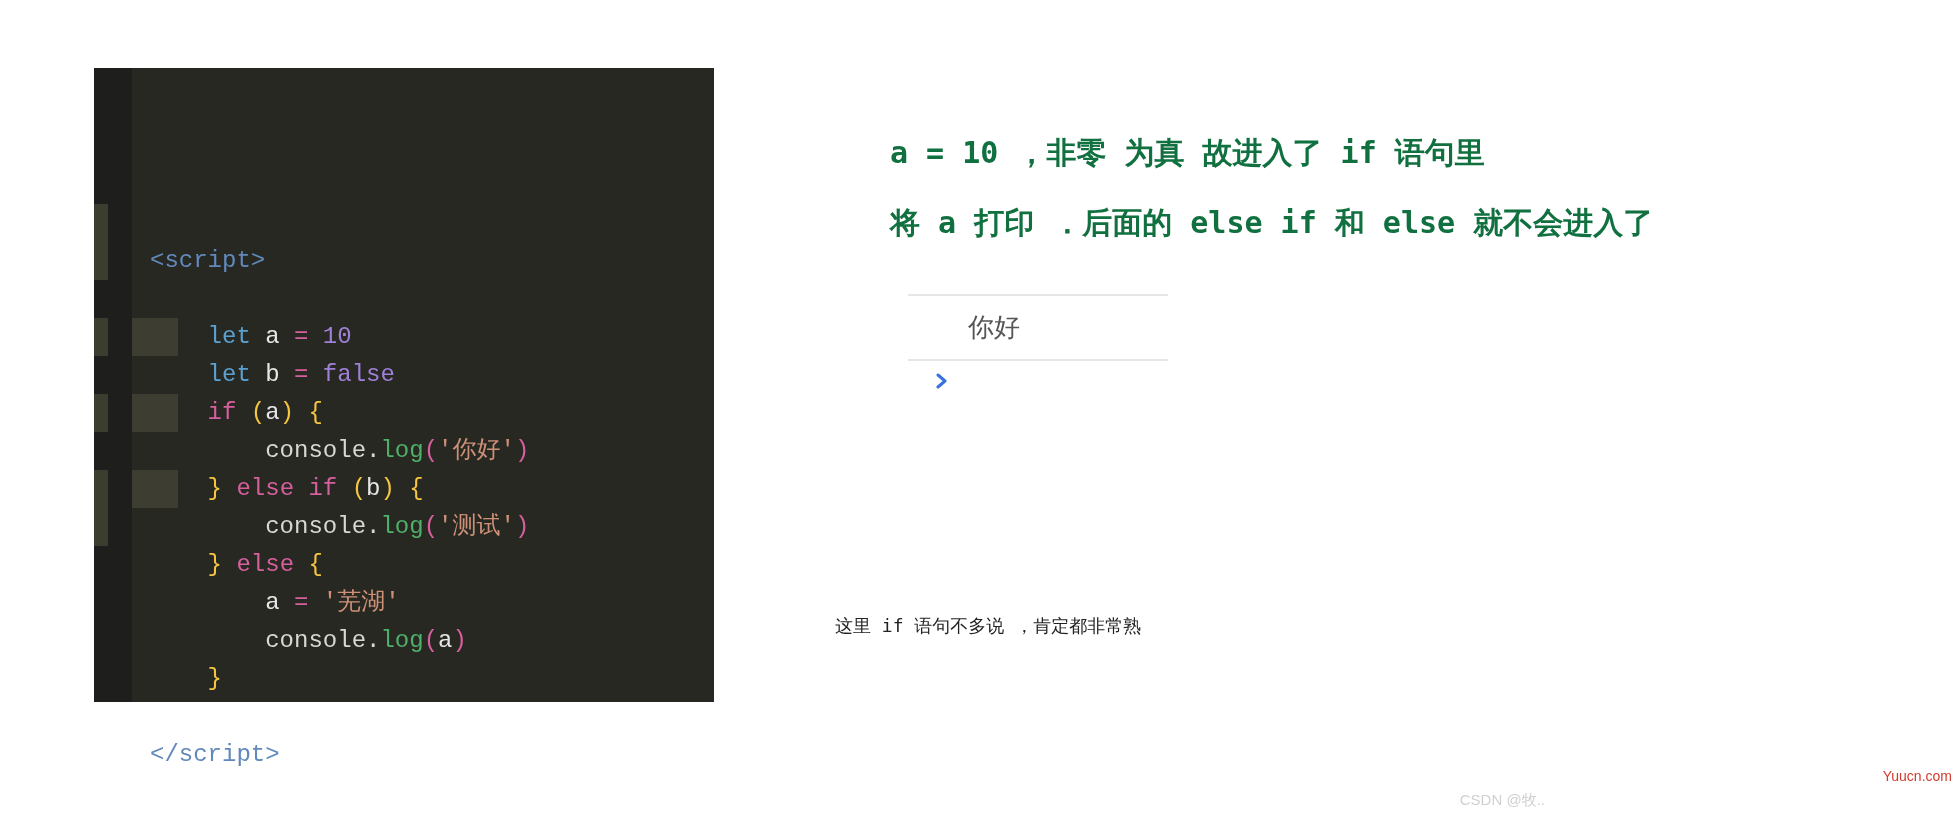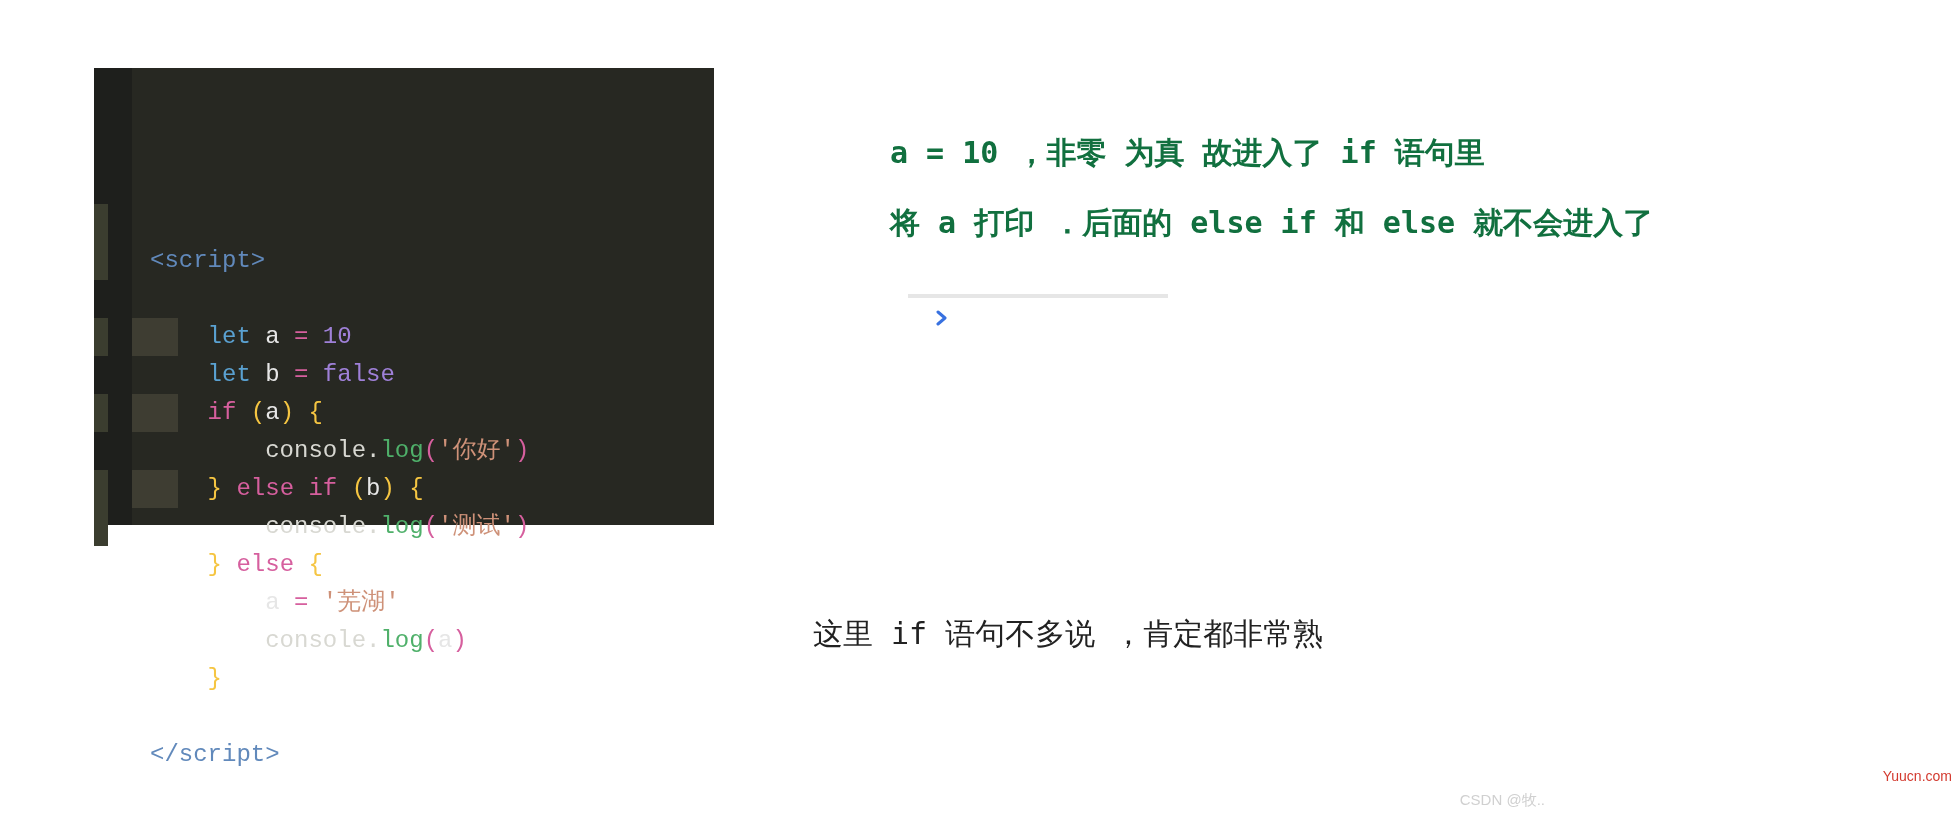--- a/index.html
+++ b/index.html
@@ -12,21 +12,21 @@
     overflow: hidden;
     position: relative;
   }
 
   
   .code-wrap {
     position: absolute;
     left: 94px;
     top: 68px;
     width: 620px;
-    height: 457px;
+    height: 634px;
     background: #1e1f1c;        
   }
   .code-gutter {
     position: absolute;
     left: 0; top: 0;
     width: 38px; height: 100%;
     background: #1e1f1c;
   }
   .code-gutter .bump {
     position: absolute;
@@ -102,24 +102,24 @@
   .console-prompt {
     height: 40px;
     display: flex;
     align-items: center;
     padding-left: 26px;
   }
   .console-prompt svg { display: block; }
 
   .bottom-text {
     position: absolute;
-    left: 813px;
+    left: 835px;
     top: 614px;
     font-family: "Consolas","Menlo","Microsoft YaHei",monospace;
-    font-size: 30px;
+    font-size: 18px;
     color: #222;
     white-space: pre;
   }
 
   .watermark-red {
     position: absolute;
     right: 8px;
     bottom: 36px;
     font-family: sans-serif;
     font-size: 14px;
@@ -166,20 +166,21 @@
 
 <span class="tok-tag"><span>&lt;/</span><span>script</span><span>&gt;</span></span>
   </div>
 </div>
 
 <div class="note note1">a = 10 ，非零 为真 故进入了 if 语句里</div>
 <div class="note note2">将 a 打印 ．后面的 else if 和 else 就不会进入了</div>
 
 <div class="console-box">
   <div class="console-rule"></div>
+  <div class="console-output">你好</div>
   <div class="console-rule"></div>
   <div class="console-prompt">
     <svg width="16" height="16" viewBox="0 0 16 16">
       <path d="M4 2 L11 8 L4 14" fill="none" stroke="#3871e0" stroke-width="3" stroke-linecap="round" stroke-linejoin="round"></path>
     </svg>
   </div>
 </div>
 
 <div class="bottom-text">这里 if 语句不多说 ，肯定都非常熟</div>
 

